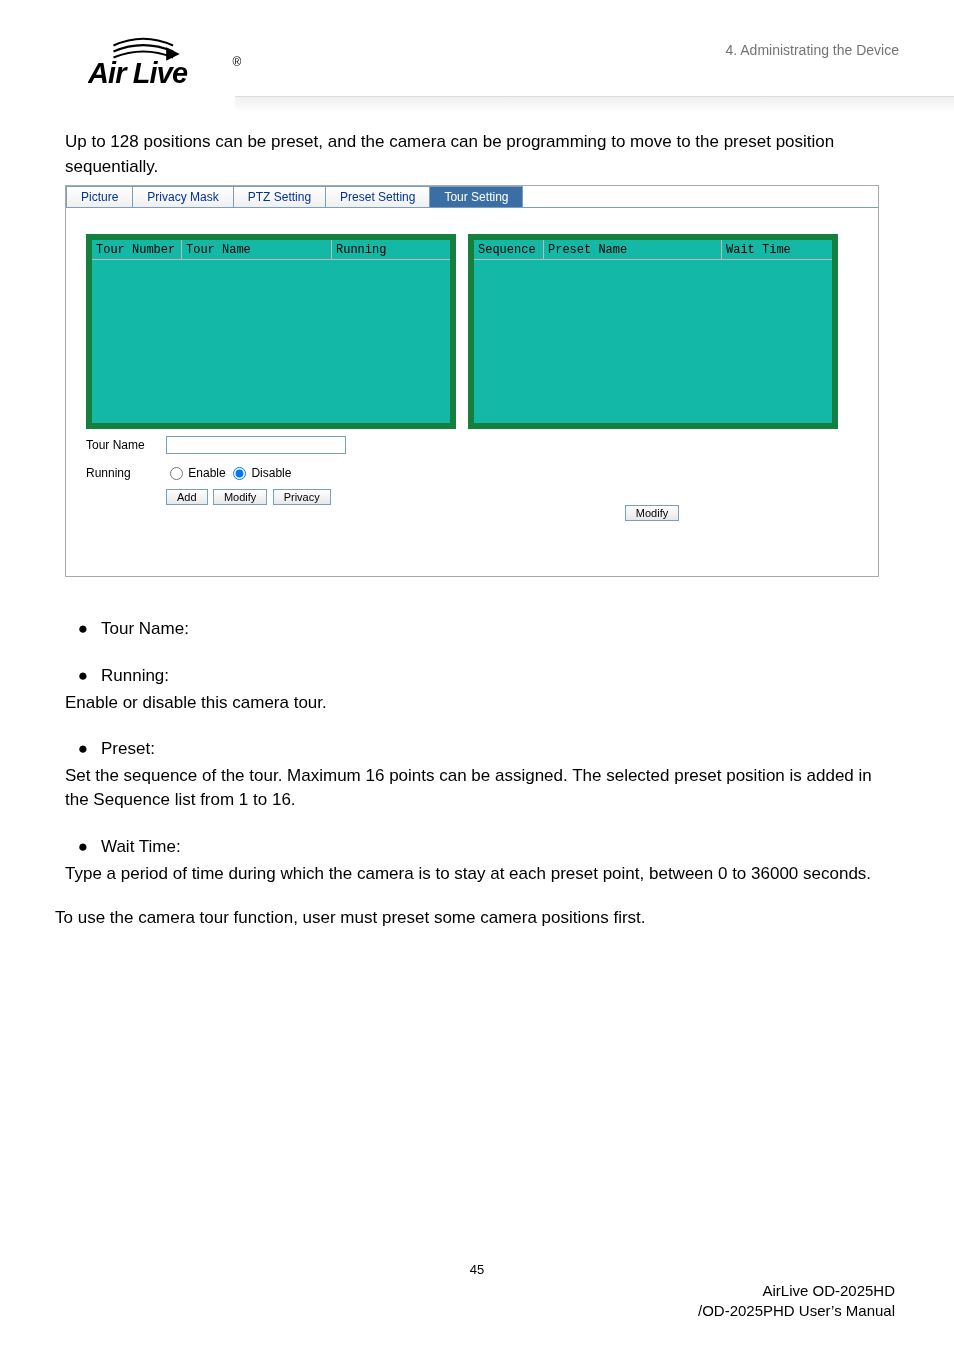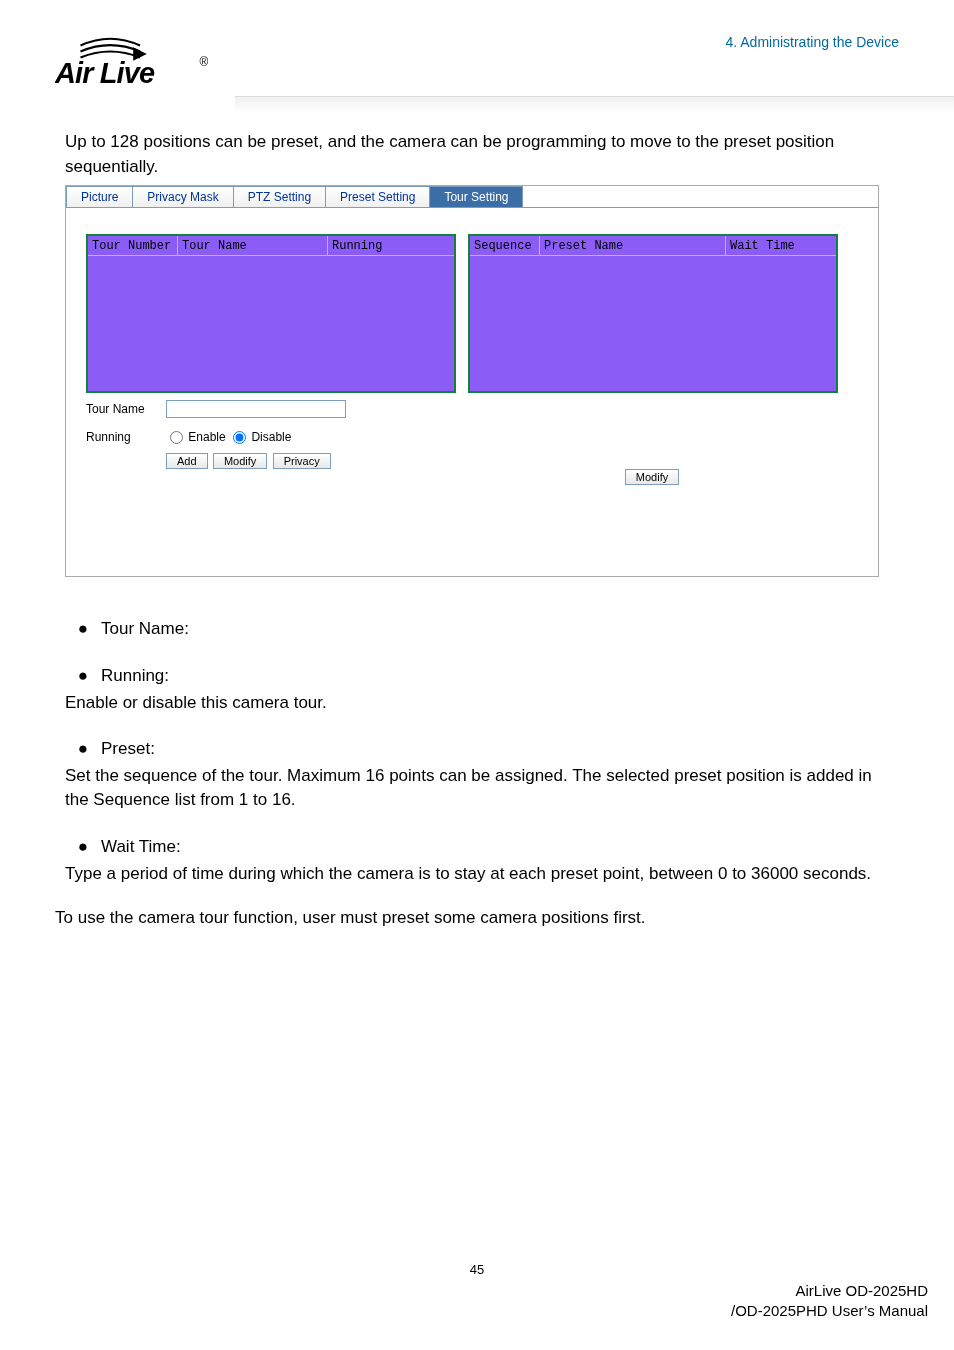--- a/index.html
+++ b/index.html
@@ -6,24 +6,24 @@
   body {
     width: 954px;
     height: 1350px;
     background: #fff;
     font-family: Arial, Helvetica, sans-serif;
     color: #000;
     position: relative;
     padding: 30px 55px 40px 55px;
   }
   .header-row { display: flex; justify-content: space-between; align-items: flex-start; margin-bottom: 6px; }
-  .logo { width: 170px; height: 60px; position: relative; }
+  .logo { width: 170px; height: 60px; position: relative; margin-left: 33px; }
   .logo svg { width: 100%; height: 100%; }
   .logo-text { font-family: Arial, sans-serif; font-weight: 900; font-style: italic; font-size: 34px; letter-spacing: -1px; fill: #000; }
-  .page-section-label { font-size: 14px; color: #0369a1; margin-top: 4px; }
+  .page-section-label { font-size: 14px; color: #737373; margin-top: 12px; }
   .hr-band {
     height: 14px;
     background: linear-gradient(to bottom, rgba(0,0,0,0.06), rgba(0,0,0,0.01));
     margin: 0 -55px 20px 0;
     border-top: 1px solid #dcdcdc;
     margin-left: 180px;
   }
   .content { padding: 0 20px 0 10px; }
   h2.section-heading { font-size: 20px; font-weight: bold; margin: 8px 0 28px 0; }
   p.intro { font-size: 17px; line-height: 1.45; margin-bottom: 6px; }
@@ -35,42 +35,42 @@
     font-family: Arial, sans-serif;
     font-size: 12px;
     background: #fff;
   }
   .tabs { display: flex; border-bottom: 1px solid #7b9ebd; height: 22px; }
   .tab { padding: 3px 14px; font-size: 12px; color: #003399; border: 1px solid #7b9ebd; border-bottom: none; margin-right: -1px; background: linear-gradient(#fff,#f0f0f0); cursor: pointer; text-align: center; }
   .tab.active { background: #3b6ea5; color: #fff; }
   .panel-body { padding: 26px 20px 10px 20px; display: flex; gap: 12px; }
   .col-left { width: 370px; }
   .col-right { width: 370px; }
-  .grid-box { border: 2px solid #15803d; height: 159px; background:#8b5cf6; }
+  .grid-box { border: 6px solid #15803d; height: 195px; background:#14b8a6; }
   .grid-head { display:flex; border-bottom:1px solid #bbb; font-family: "Courier New", monospace; font-size:12px; height:20px; align-items:center; }
   .gh-a { width:90px; padding-left:4px; border-right:1px solid #bbb; height:100%; display:flex; align-items:center; }
   .gh-b { width:150px; padding-left:4px; border-right:1px solid #bbb; height:100%; display:flex; align-items:center; }
   .gh-c { flex:1; padding-left:4px; height:100%; display:flex; align-items:center; }
   .gh-s1 { width:70px; padding-left:4px; border-right:1px solid #bbb; height:100%; display:flex; align-items:center;text-align:right; }
   .gh-s2 { flex:1; padding-left:4px; border-right:1px solid #bbb; height:100%; display:flex; align-items:center; }
   .gh-s3 { width:110px; padding-left:4px; height:100%; display:flex; align-items:center; }
   .form-row { display:flex; align-items:center; height:24px; margin-top:4px; }
   .form-label { width:80px; font-size:12px; font-family: Arial; }
   .text-input { width:180px; height:18px; border:1px solid #7b9ebd; font-size:12px; }
   .radio { margin:0 2px 0 4px; vertical-align:middle; }
   .btn-row { margin-top:4px; margin-left:80px; }
   .btn-row-r { text-align:center; margin-top:76px; }
   .ui-btn { font-size:11px; padding:1px 10px; border:1px solid #7b9ebd; background:linear-gradient(#fff,#e8e8e8); margin-right:2px; cursor:pointer; font-family:Arial; }
   
   .doc-list { margin-top: 40px; font-size: 17px; line-height:1.45; }
   .doc-list .item-block { margin-bottom: 22px; }
   .bullet-line { display:flex; }
   .bullet-sym { width:36px; text-align:center; }
   .item-desc { margin-top:2px; }
-  .footer { position:absolute; bottom:30px; left:0; right:0; padding:0 26px; font-size:15px; }
+  .footer { position:absolute; bottom:30px; left:0; right:0; padding:0 59px; font-size:15px; }
   .pg-num { text-align:center; font-size:13px; margin-bottom:4px; }
   .foot-right { text-align:right; line-height:1.3; font-size:15px; }
 </style>
 </head>
 <body>
 
 <div class="header-row">
   <div class="logo">
     <svg viewBox="0 0 200 70">
       <path d="M30 18 Q65 2 100 18" stroke="#000" stroke-width="2.5" fill="none"></path>

